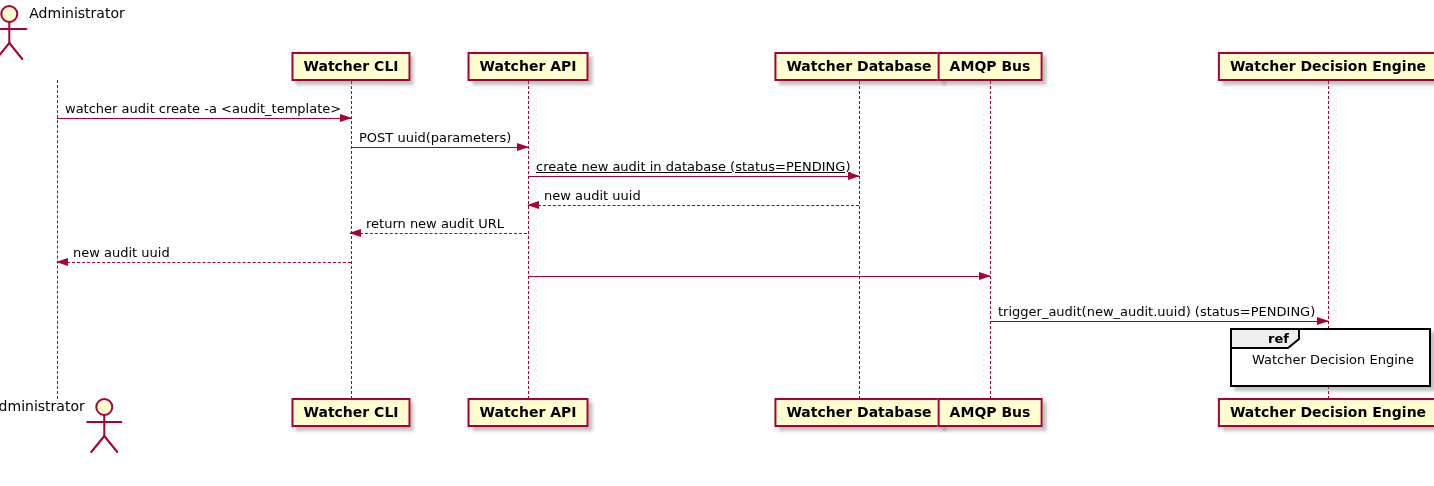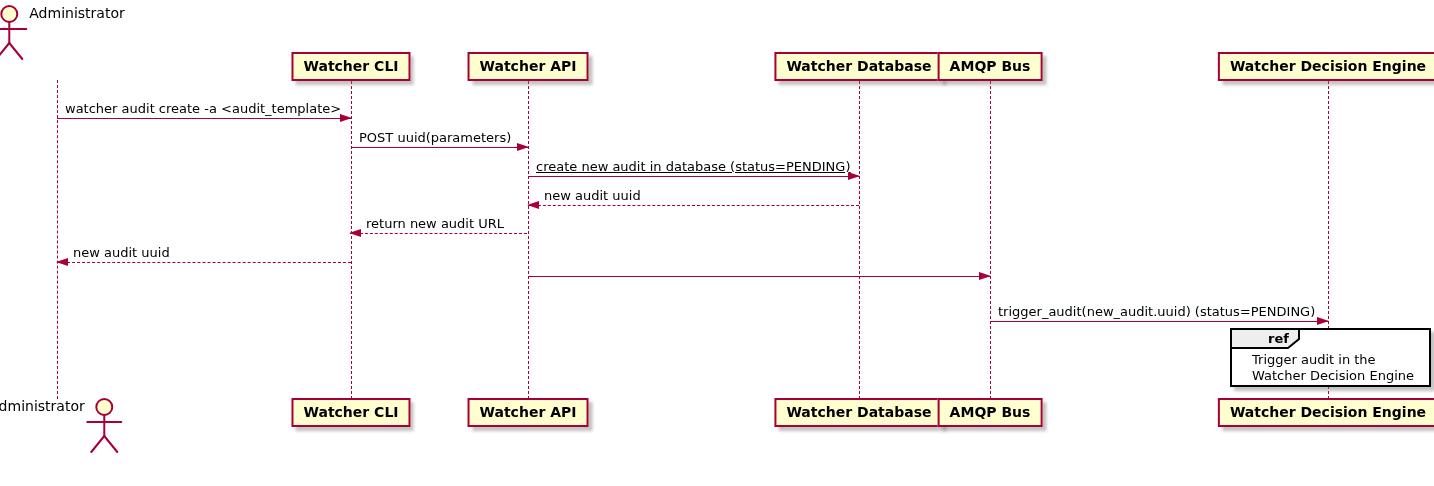--- a/index.html
+++ b/index.html
@@ -151,18 +151,17 @@
         <span class="ah ah-r"></span>
       </div>
   </div>
 
   <div class="ref">
     <svg class="ref-pentagon" width="72" height="22" viewBox="0 0 72 22">
       <path d="M1,1 H69 V11 L58,20 H1 Z"></path>
     </svg>
     <div class="ref-keyword">ref</div>
     <div class="ref-body">
-      <div>Trigger audit in the</div>
       <div>Watcher Decision Engine</div>
     </div>
   </div>
 
 </div>
 
 </body></html>

